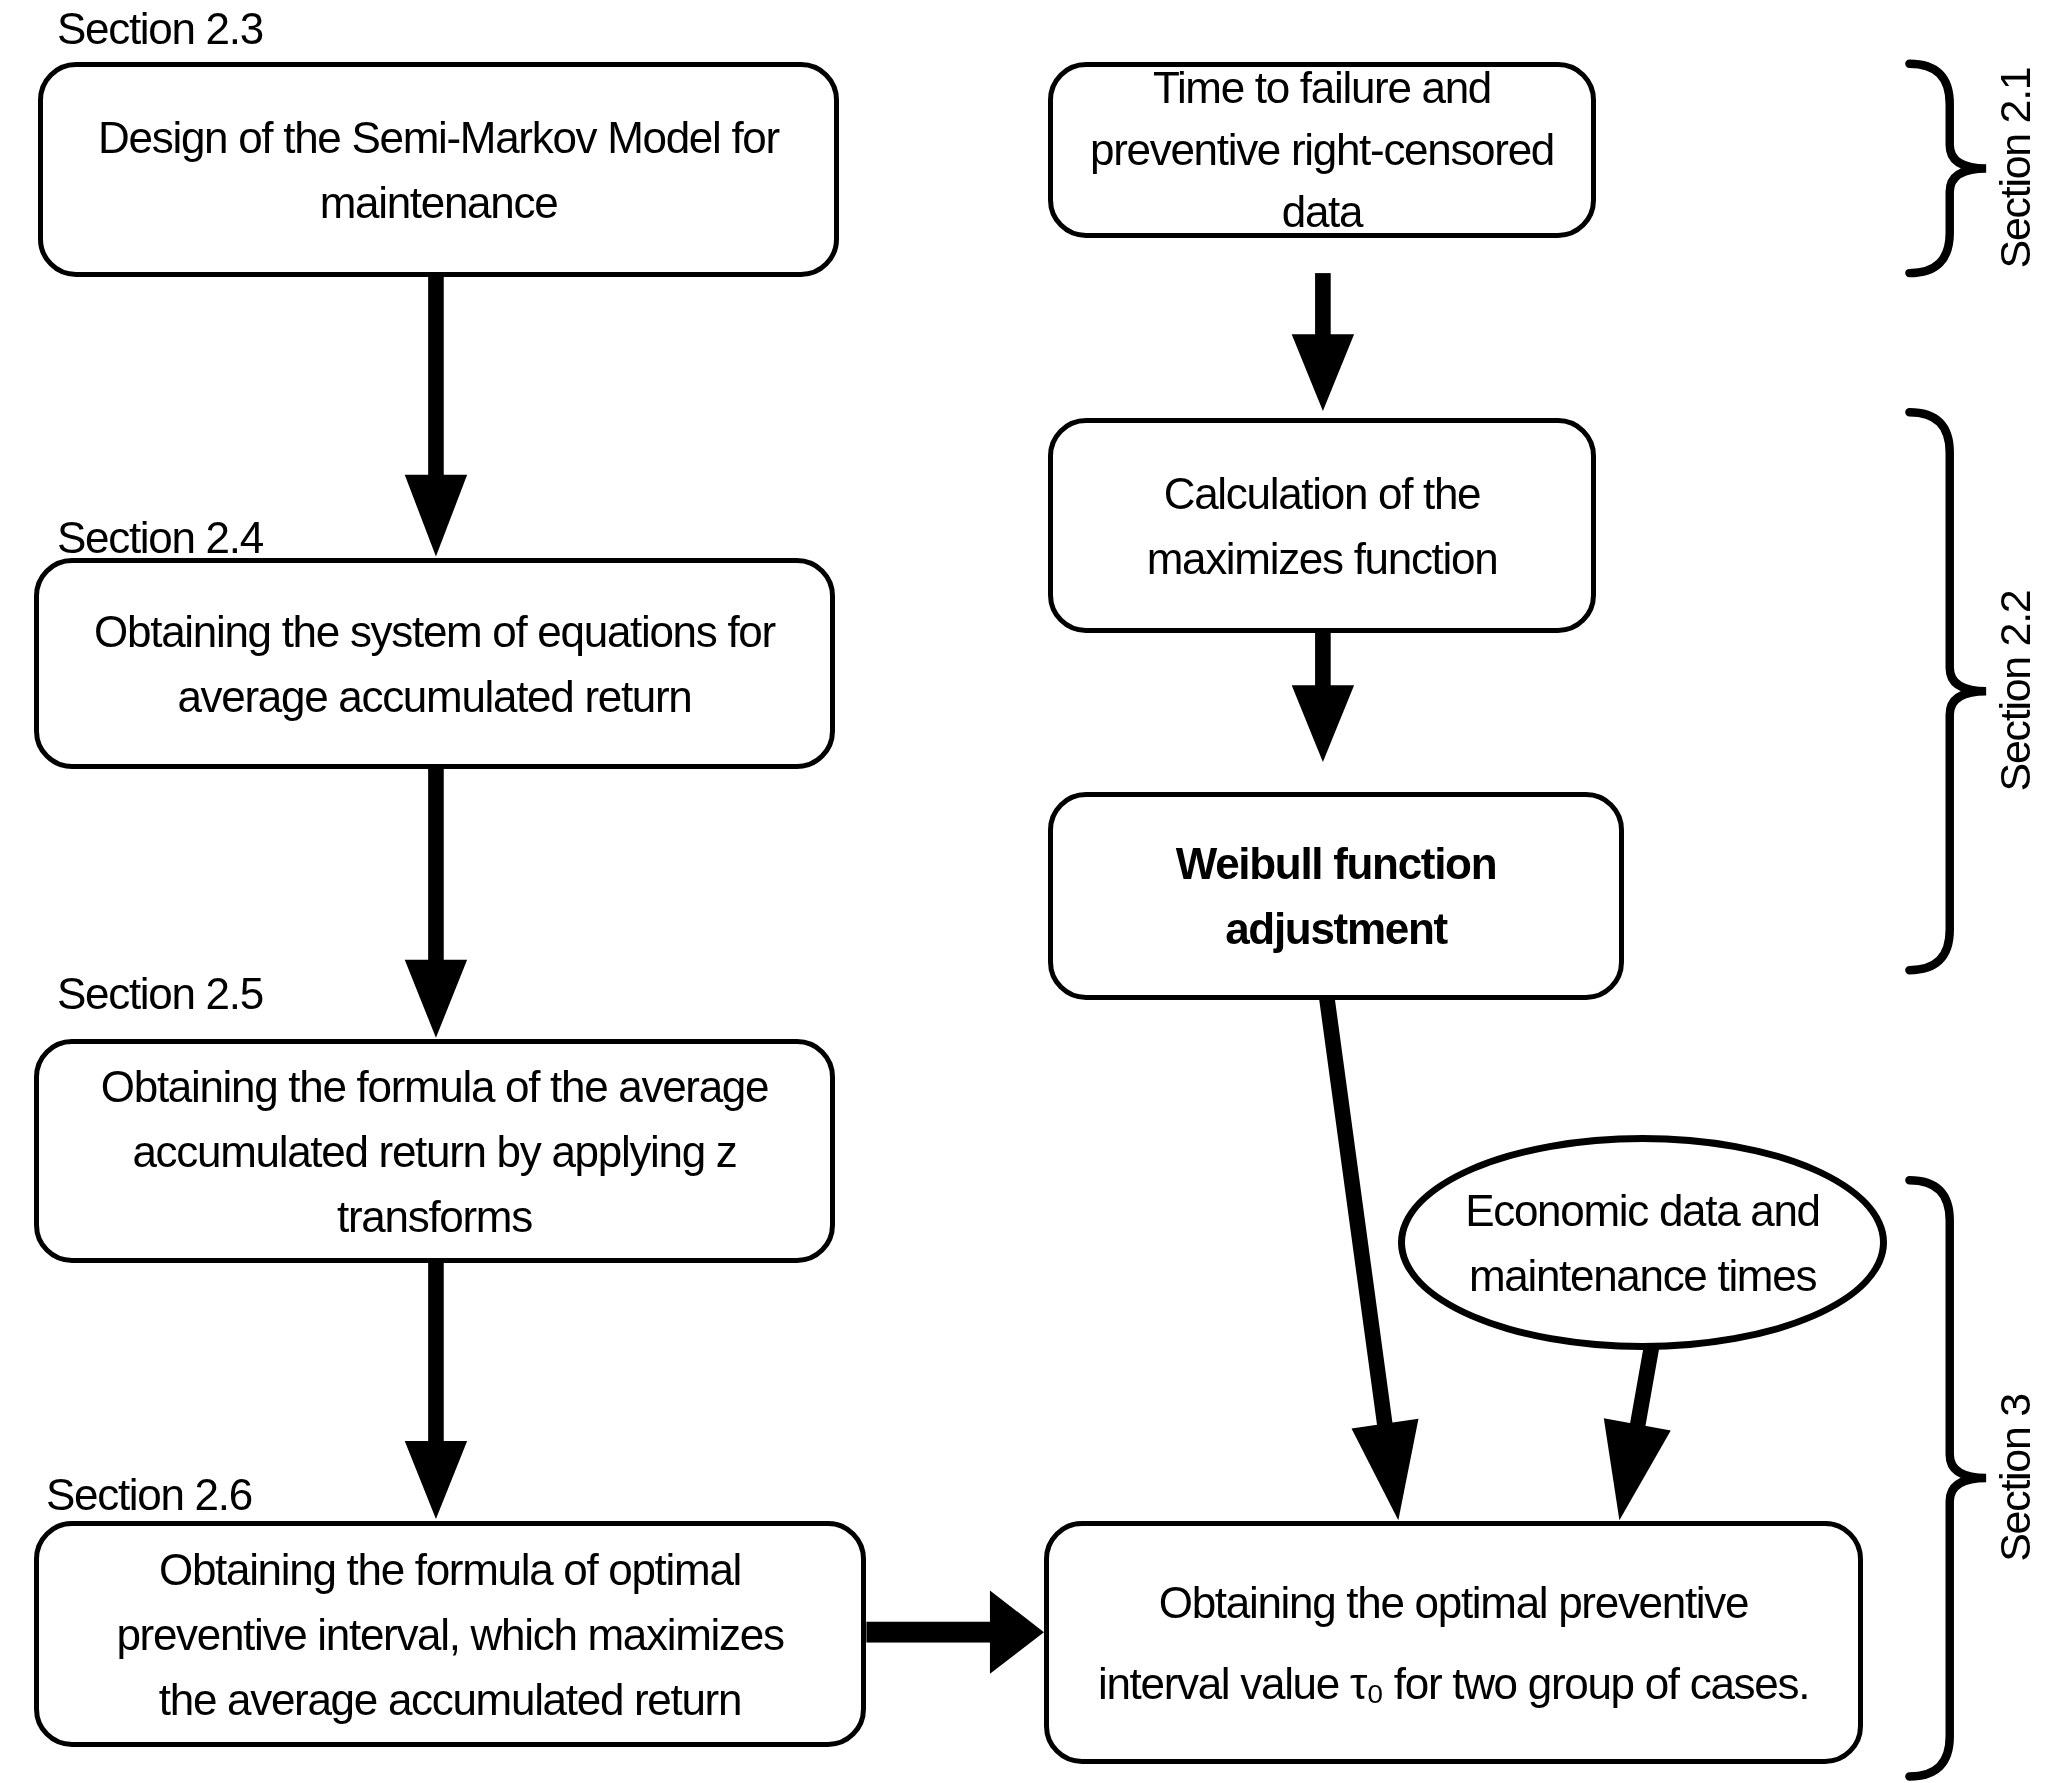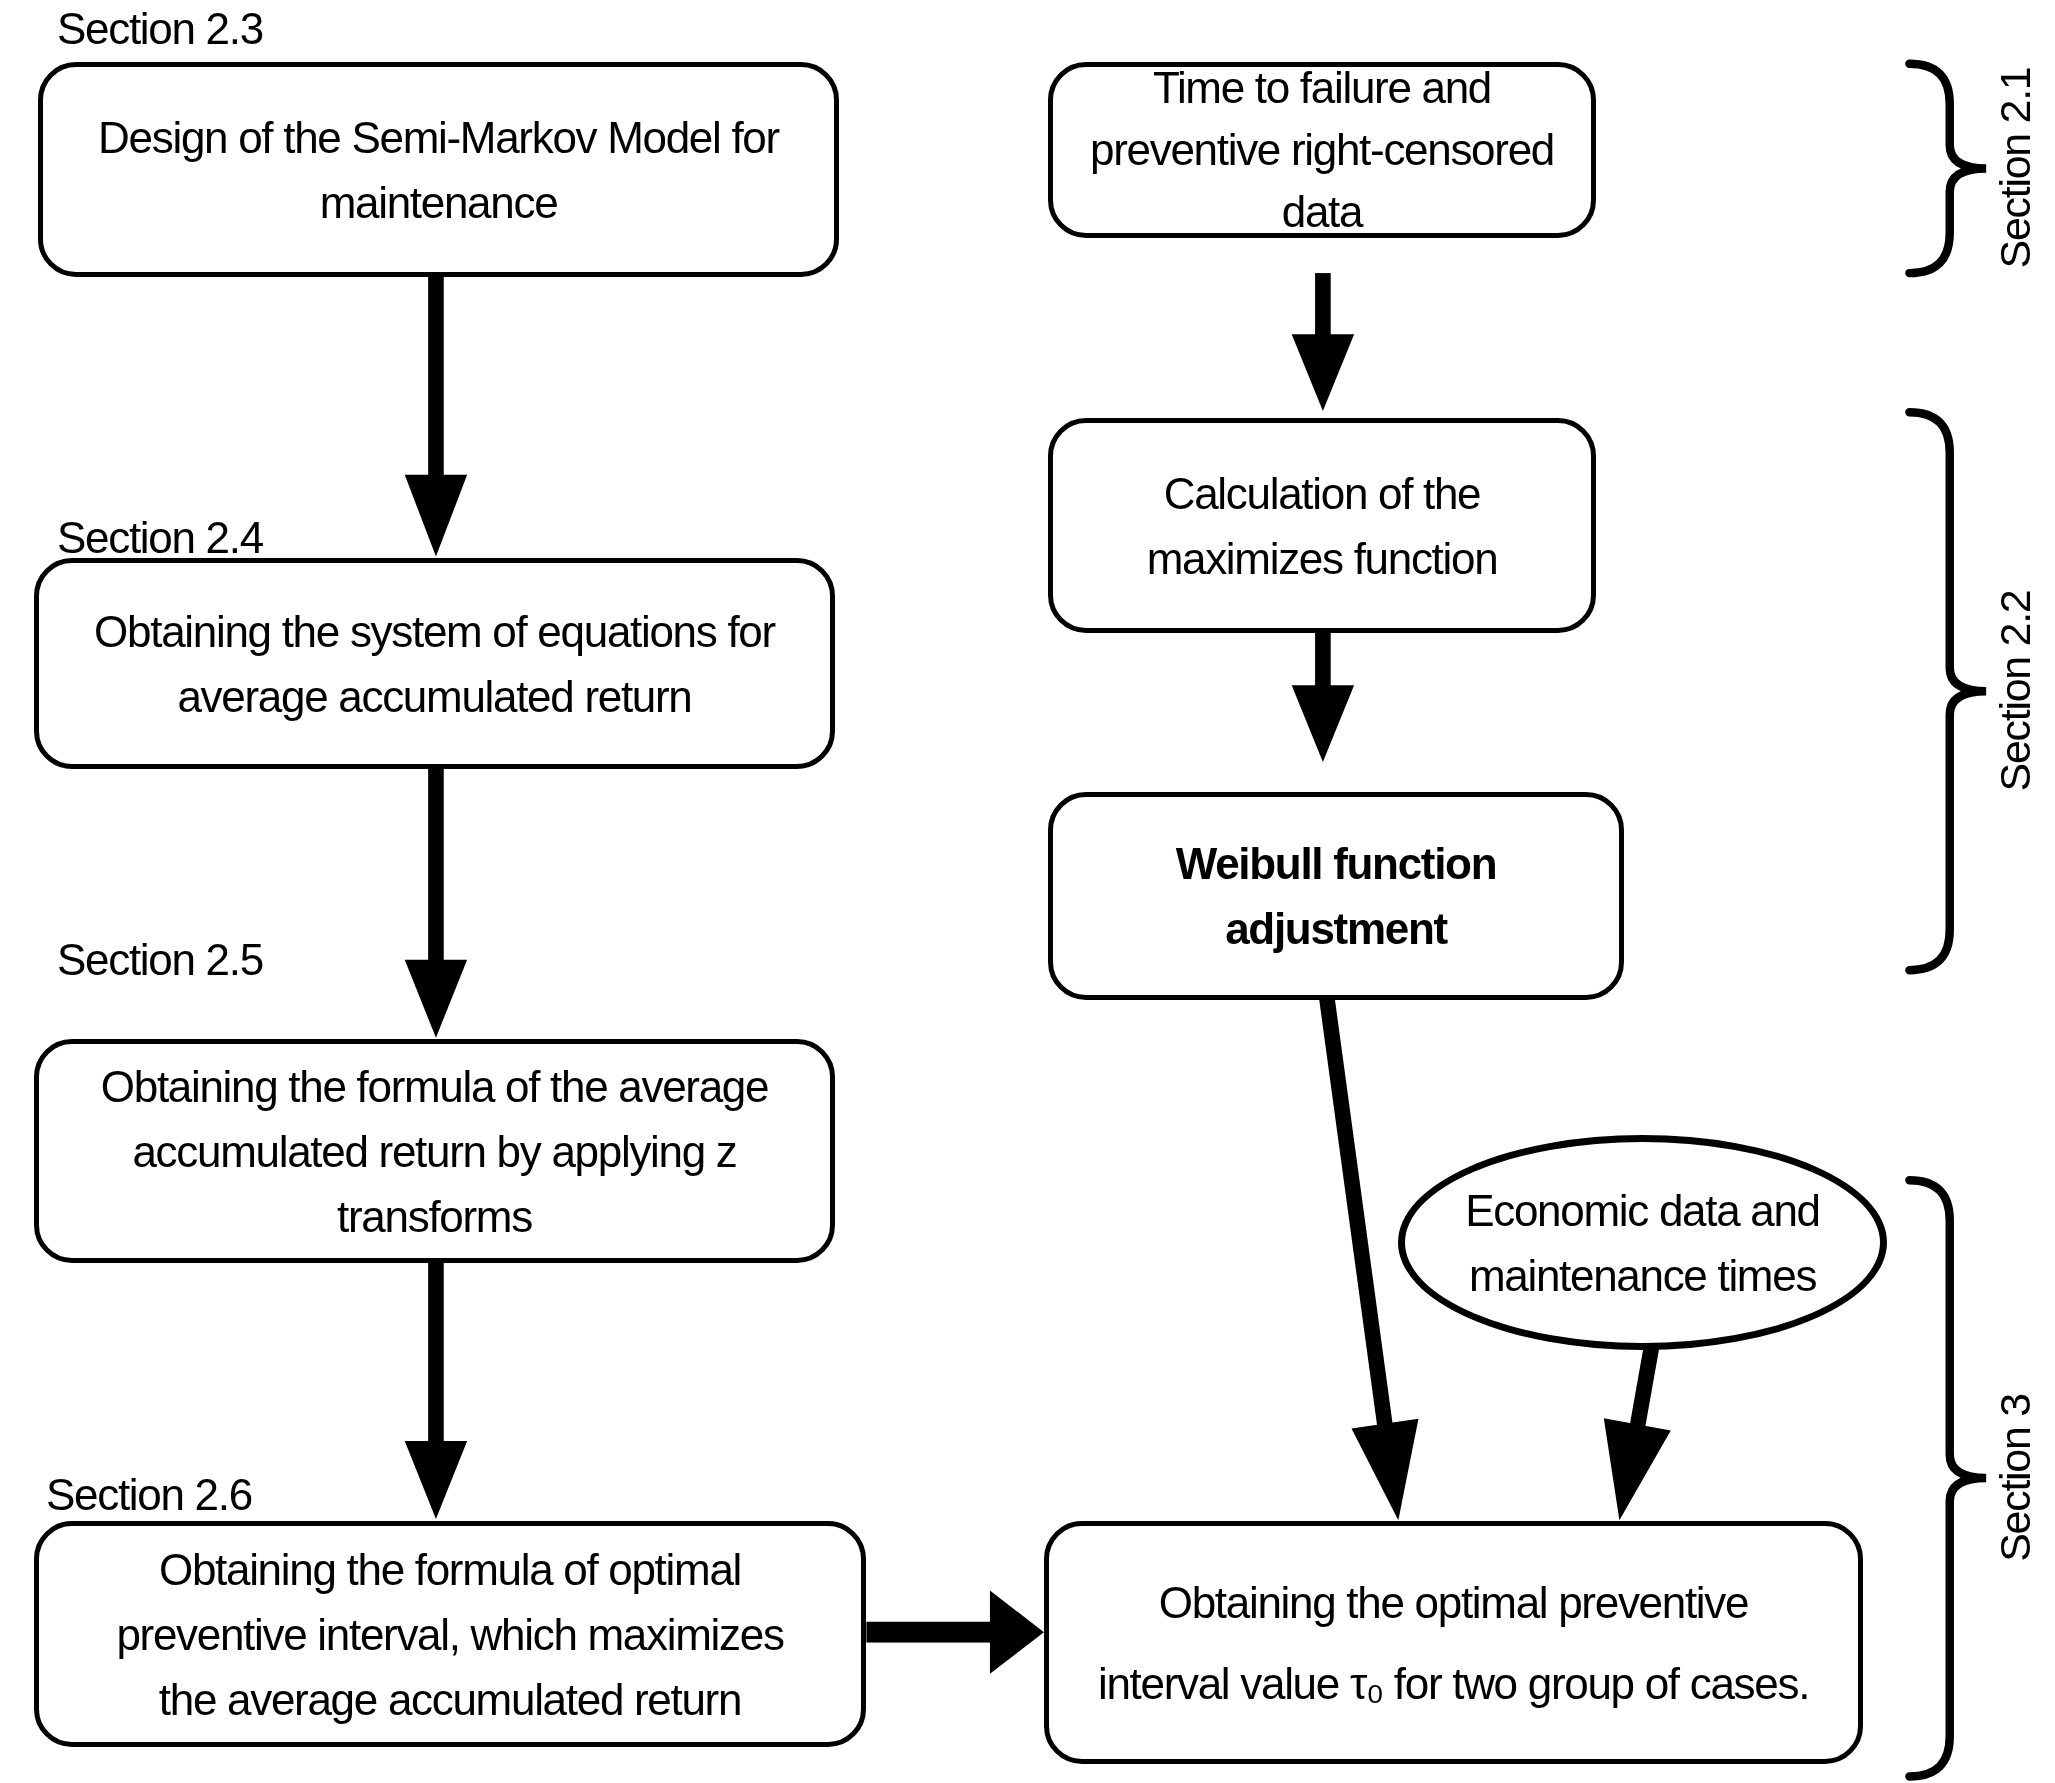--- a/index.html
+++ b/index.html
@@ -105,21 +105,21 @@
       <polygon points="1522,2446 1522,2574 1605,2510"></polygon>
     </g>
 
     <path d="M 2936,98 Q 2998,98 2998,160 L 2998,223 Q 2998,259 3054,259 Q 2998,259 2998,295 L 2998,358 Q 2998,420 2936,420" fill="none" stroke="#000" stroke-width="13" stroke-linecap="round"></path>
     <path d="M 2936,634 Q 2998,634 2998,696 L 2998,1027 Q 2998,1063 3054,1063 Q 2998,1063 2998,1099 L 2998,1430 Q 2998,1492 2936,1492" fill="none" stroke="#000" stroke-width="13" stroke-linecap="round"></path>
     <path d="M 2936,1815 Q 2998,1815 2998,1877 L 2998,2237 Q 2998,2273 3054,2273 Q 2998,2273 2998,2309 L 2998,2670 Q 2998,2732 2936,2732" fill="none" stroke="#000" stroke-width="13" stroke-linecap="round"></path>
   </svg>
 
   <div class="sec-label" style="left:57px;top:5.2px;">Section 2.3</div>
   <div class="sec-label" style="left:57px;top:514px;">Section 2.4</div>
-  <div class="sec-label" style="left:57px;top:936px;">Section 2.5</div>
+  <div class="sec-label" style="left:57px;top:970px;">Section 2.5</div>
   <div class="sec-label" style="left:46px;top:1471px;">Section 2.6</div>
 
   <div class="brace-label" style="left:1872px;top:142px;">Section 2.1</div>
   <div class="brace-label" style="left:1872px;top:665px;">Section 2.2</div>
   <div class="brace-label" style="left:1872px;top:1452px;">Section 3</div>
 
   <div class="fc-box" style="left:38px;top:62px;width:801px;height:215px;">
     <div>Design of the Semi-Markov Model for</div>
     <div>maintenance</div>
   </div>

